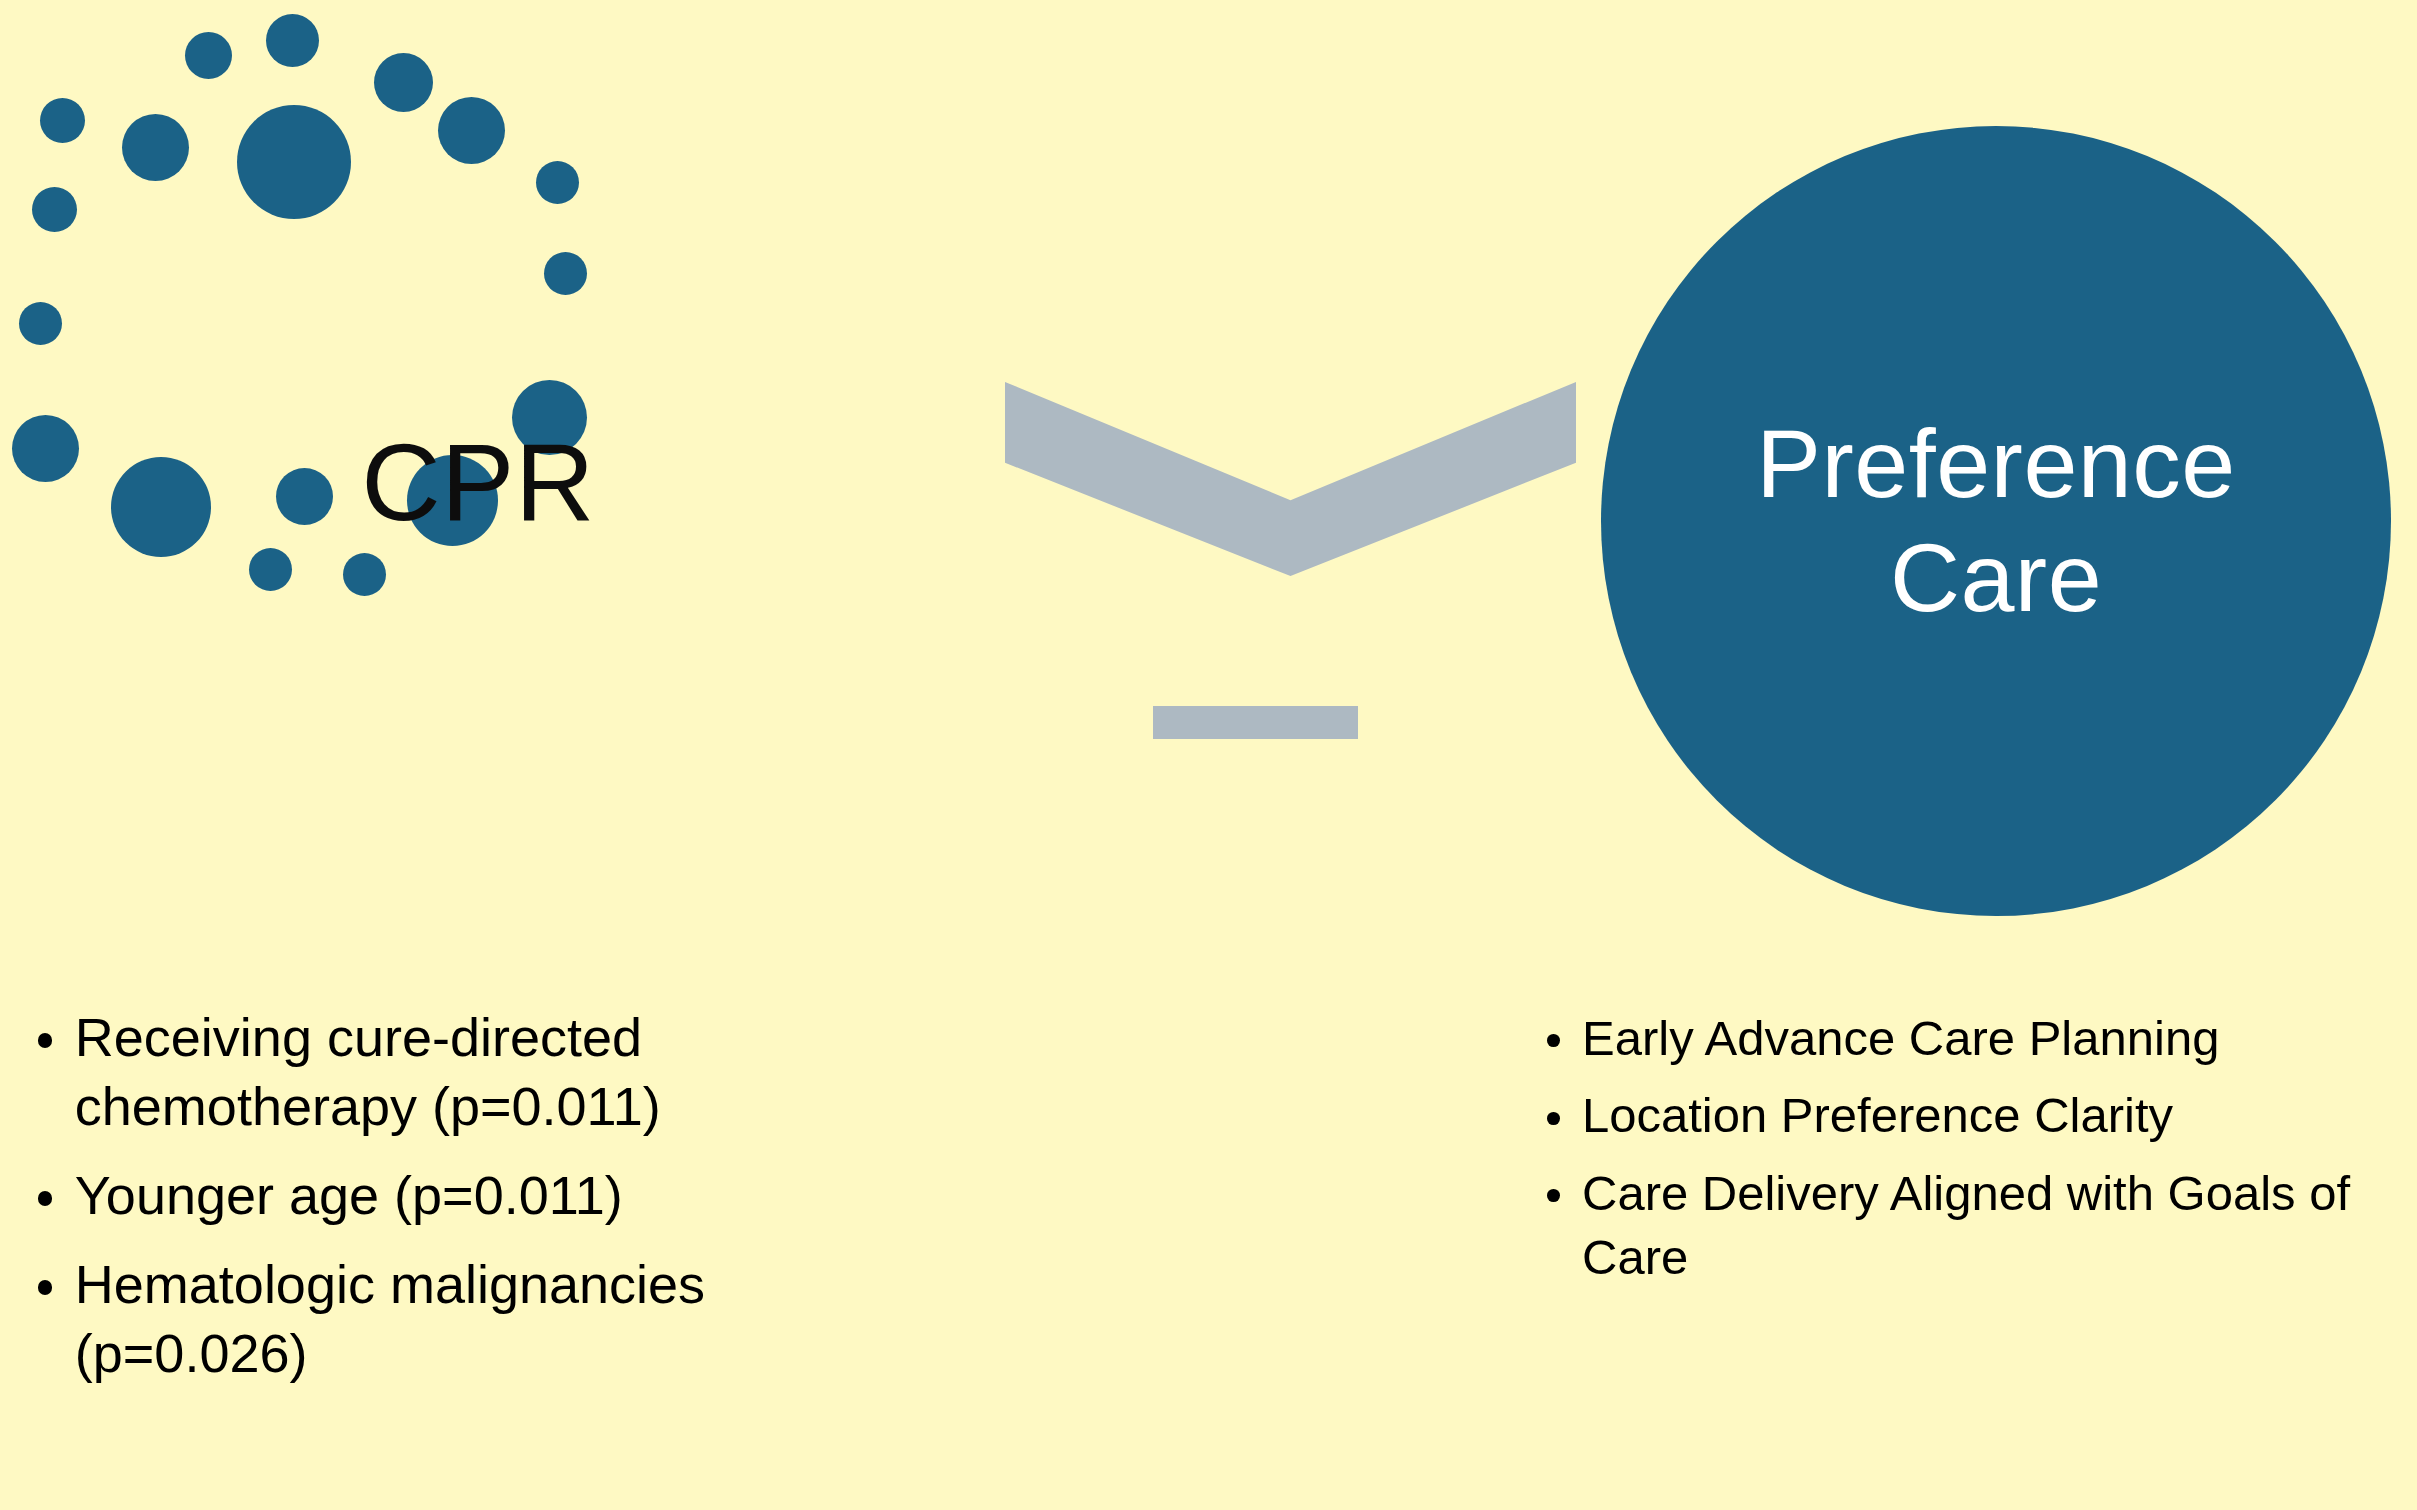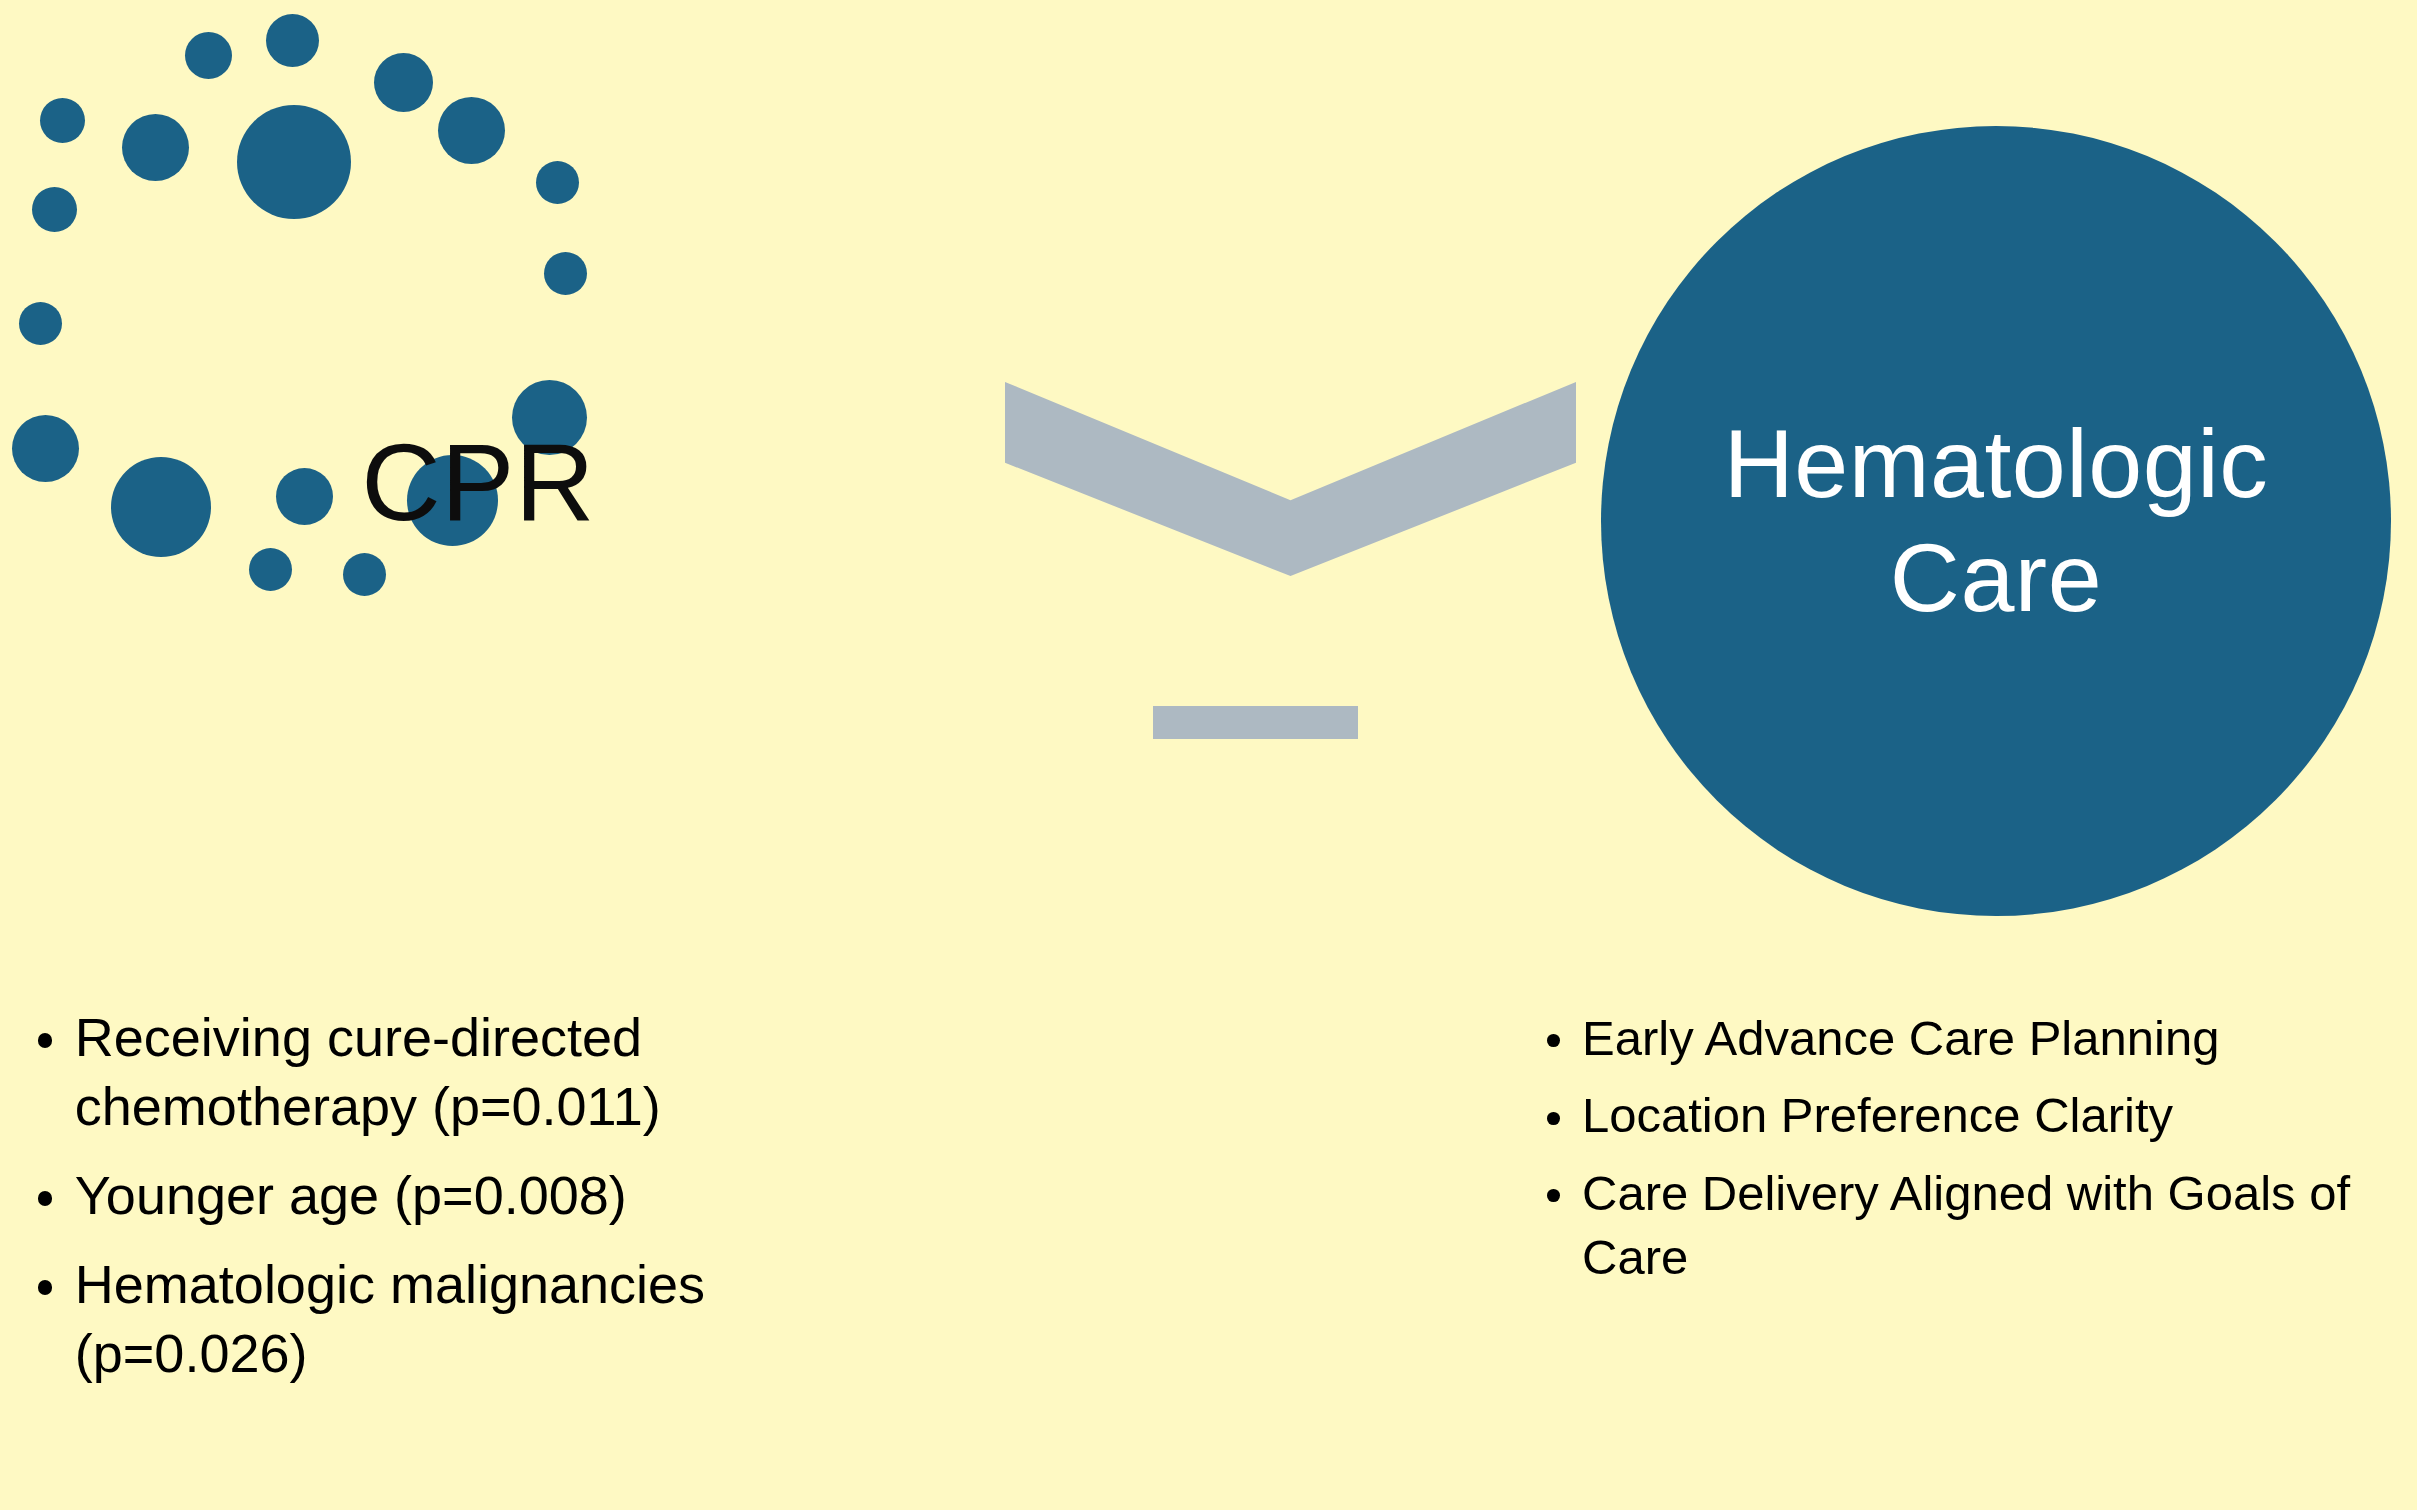--- a/index.html
+++ b/index.html
@@ -167,27 +167,27 @@
   <div id="cpr-label">CPR</div>
 
   <div id="chevron-group">
     <svg id="chevron-down-icon" viewBox="0 0 580 210" preserveAspectRatio="none">
       <polygon points="0,8 0,90 290,205 580,90 580,8 290,128" fill="#adb9c2"></polygon>
     </svg>
     <div id="chevron-bar"></div>
   </div>
 
   <div id="palliative-circle">
-    <div id="palliative-circle-label" style="white-space: pre-line;">Hematologic
+    <div id="palliative-circle-label" style="white-space: pre-line;">Preference
 Care</div>
   </div>
 
   <ul id="cpr-factors-list" class="bullet-list">
     <li><span>Receiving cure-directed chemotherapy (p=0.011)</span></li>
-    <li><span>Younger age (p=0.008)</span></li>
+    <li><span>Younger age (p=0.011)</span></li>
     <li><span>Hematologic malignancies (p=0.026)</span></li>
   </ul>
 
   <ul id="palliative-benefits-list" class="bullet-list">
     <li><span>Early Advance Care Planning</span></li>
     <li><span>Location Preference Clarity</span></li>
     <li><span>Care Delivery Aligned with Goals of Care</span></li>
   </ul>
 
 </div>

